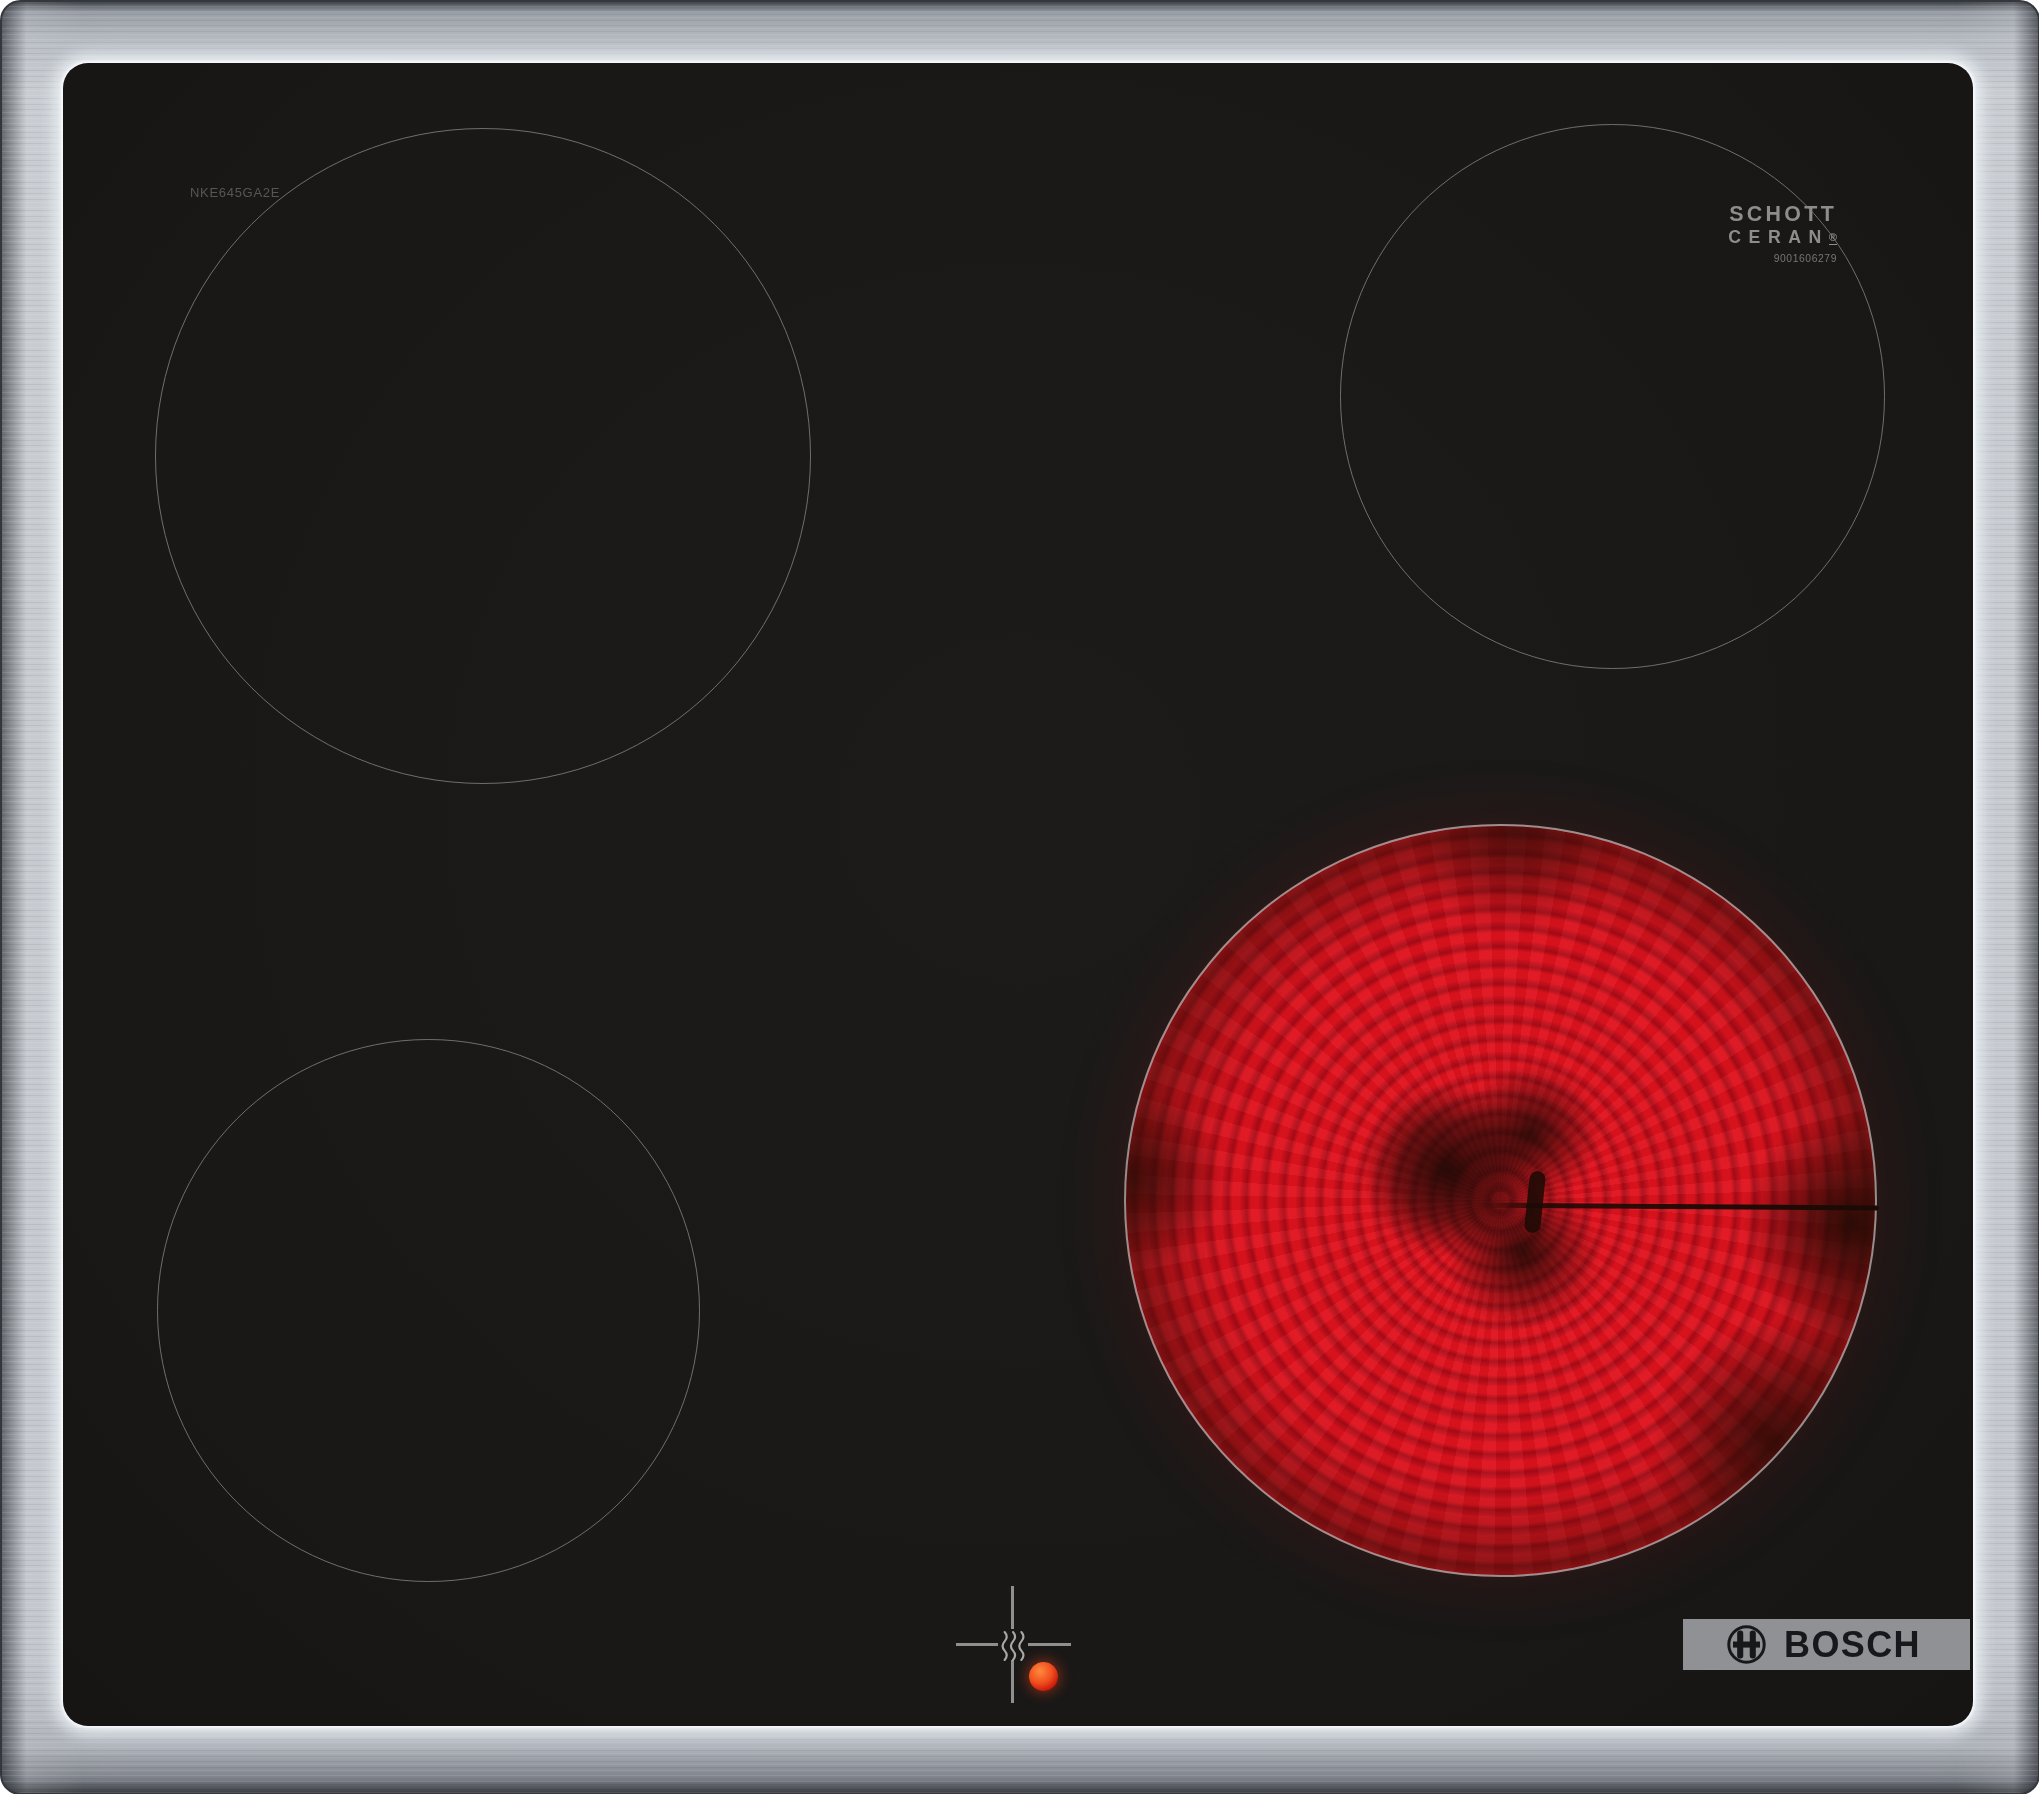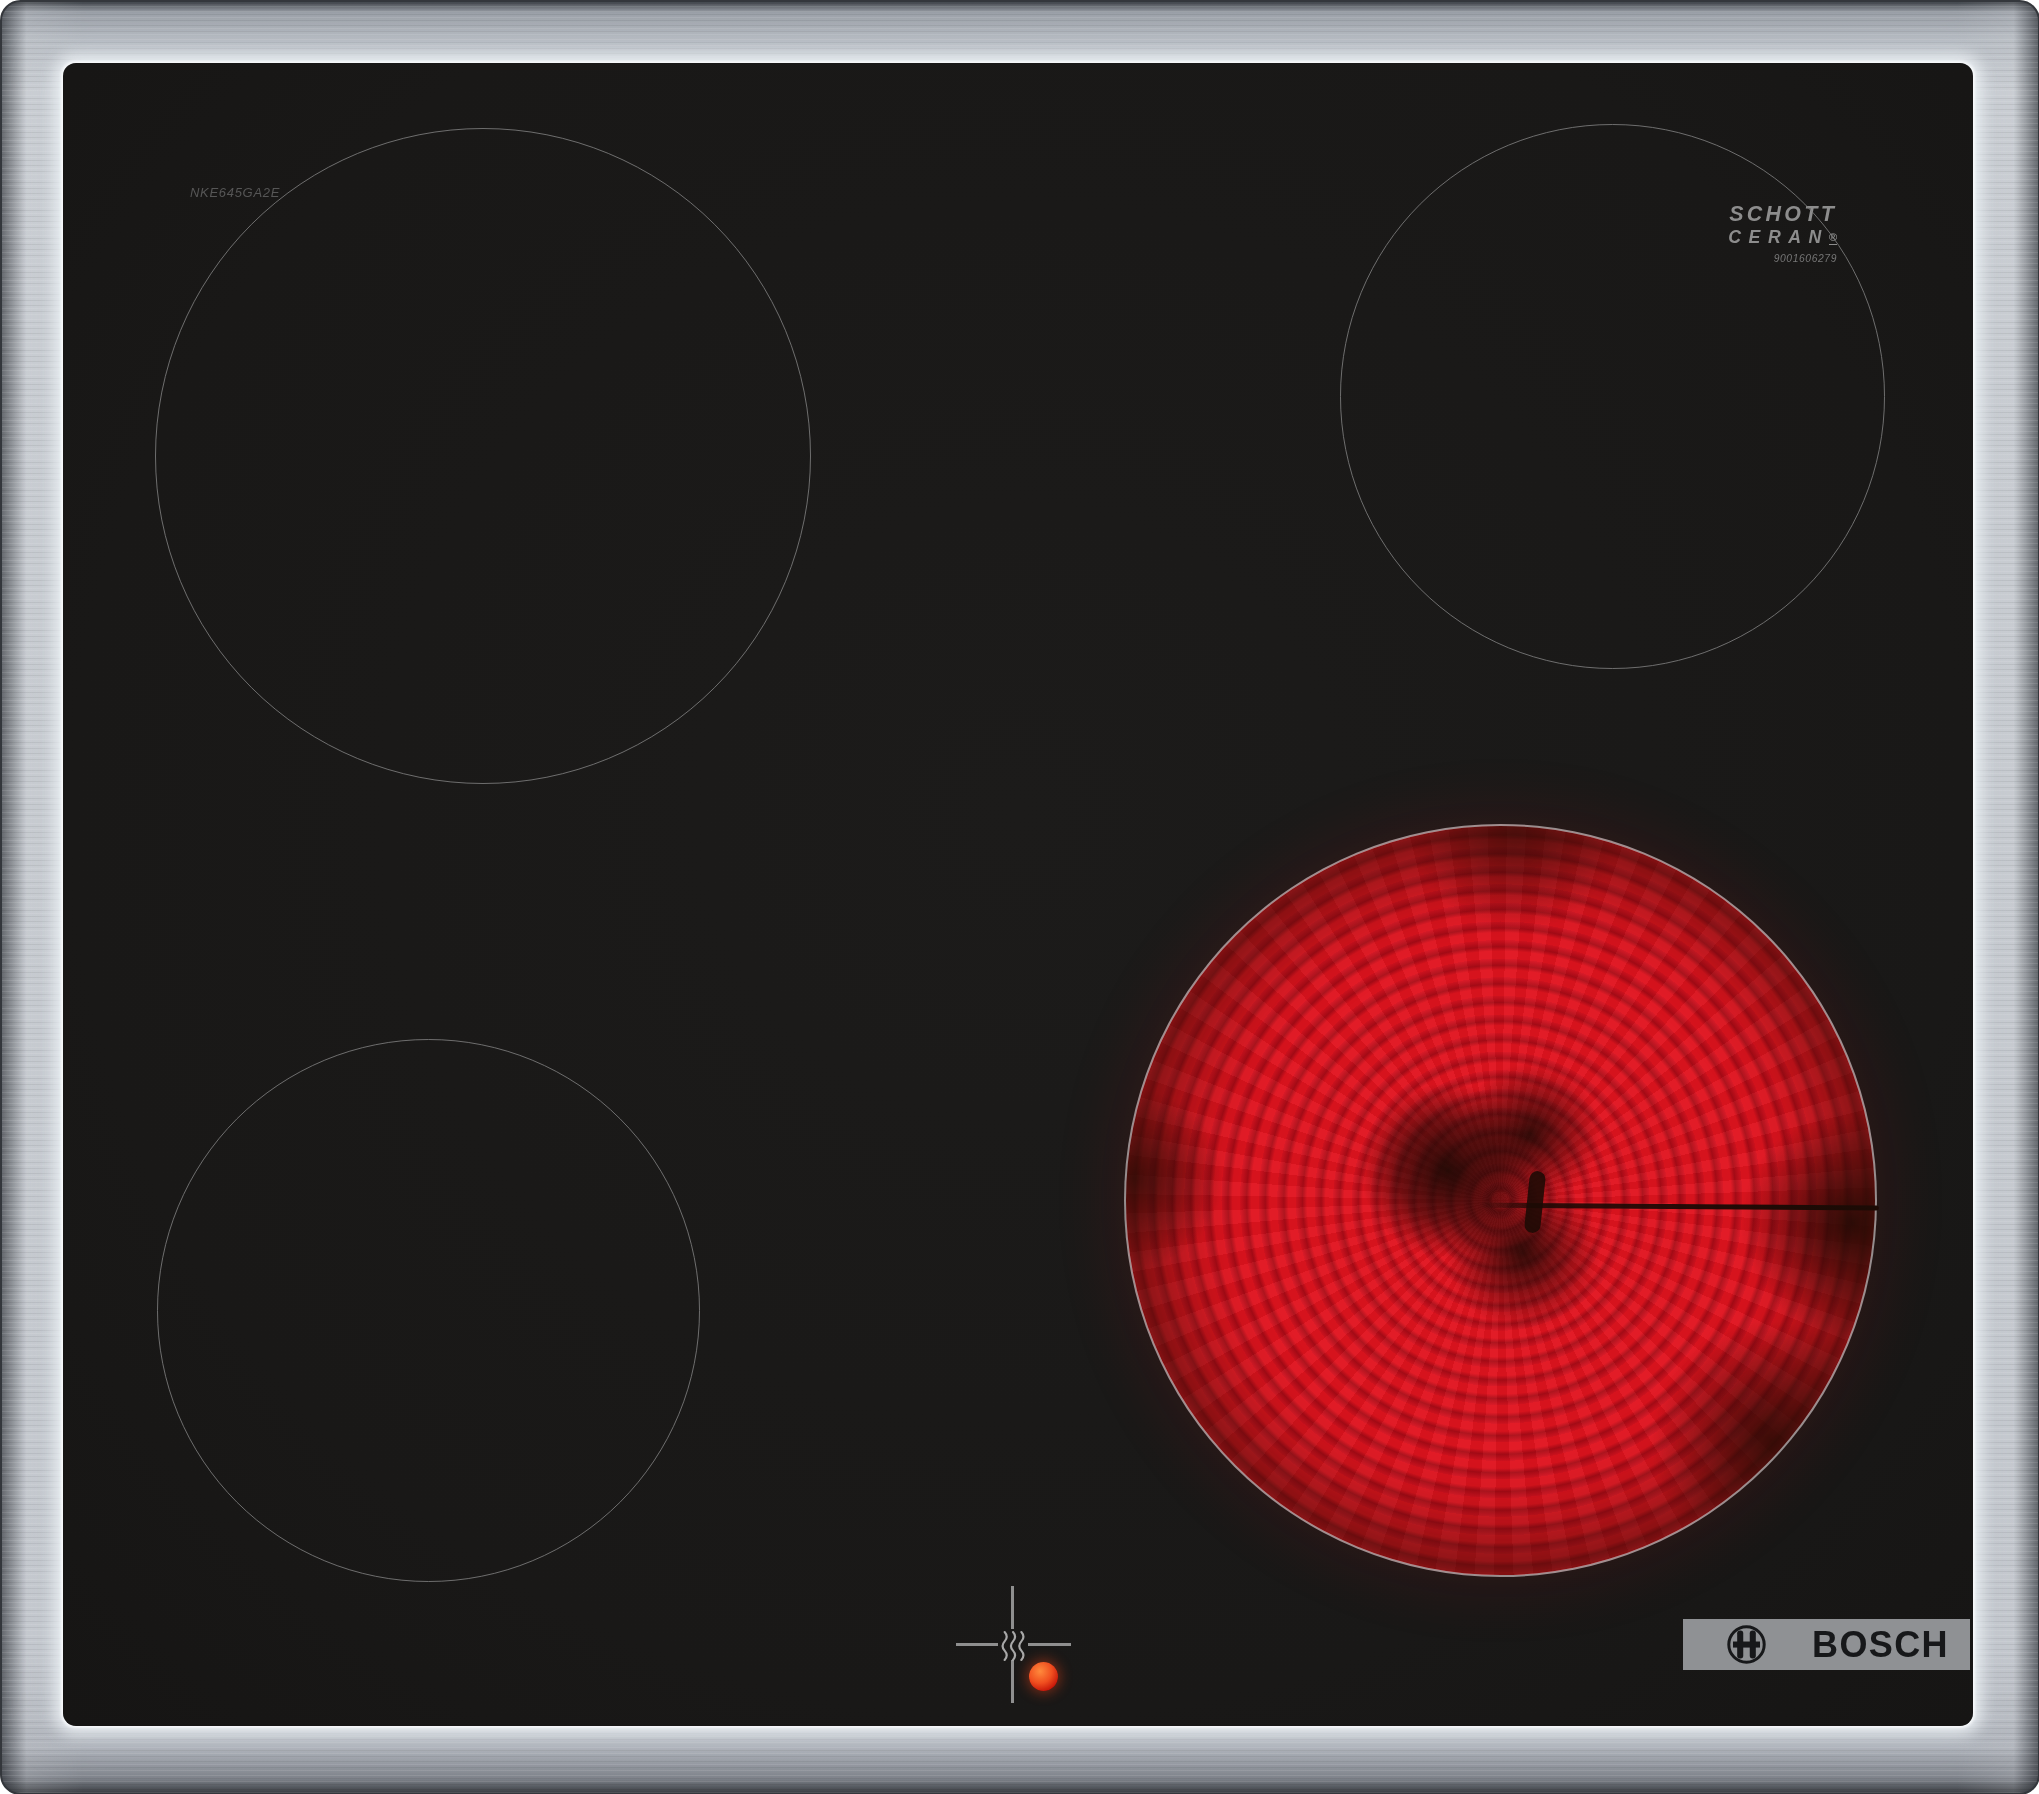--- a/index.html
+++ b/index.html
@@ -18,28 +18,27 @@
         rgba(30,33,38,.55) 0%, rgba(255,255,255,.12) 1.2%, rgba(0,0,0,0) 4%,
         rgba(0,0,0,0) 96%, rgba(255,255,255,.12) 98.8%, rgba(30,33,38,.55) 100%),
       linear-gradient(180deg,
         #43474d 0%, #9ba0a8 0.6%, #b3b8bf 2.2%, #c3c7cd 5%,
         #c0c4ca 45%, #bcc0c7 92%, #a8acb4 97.5%, #7e828a 99.2%, #3a3d42 100%);
   }
 
   
   .glass{
     position:absolute;left:63px;top:63px;width:1910px;height:1663px;
-    border-radius:13px;
+    border-radius:25px;
     background:
       radial-gradient(ellipse at 50% 45%, #1c1b1a 0%, #191817 70%, #161514 100%);
     box-shadow:
       0 0 2.8px 1.9px #f7f9fb,
       0 0 15px 8.4px rgba(240,244,248,.85),
       0 0 37px 22.4px rgba(205,212,220,.30);
-    font-style: italic;
   }
 
   
   .model-number{
     position:absolute;left:127px;top:122px;
     font-size:13px;letter-spacing:0.7px;color:#565656;
   }
   .ceran-block{
     position:absolute;right:136px;top:117px;text-align:right;color:#8d8d8d;
   }
@@ -93,21 +92,21 @@
   .heat-icon{position:absolute;left:1000px;top:1629px;}
   .led{
     position:absolute;left:1029px;top:1662px;width:29px;height:29px;border-radius:50%;
     background:radial-gradient(circle at 38% 32%, #ff8a3c 0%, #f04e1f 45%, #c41408 78%, #8e0d05 100%);
     box-shadow:0 0 13px 1.9px rgba(255,70,25,.45);
   }
 
   
   .bosch-band{
     position:absolute;left:1683px;top:1619px;width:287px;height:51px;
-    background:#8f9194;display:flex;align-items:center;gap:28px;
+    background:#8f9194;display:flex;align-items:center;
   }
   .bosch-symbol{margin-left:43px;flex:0 0 auto;display:block;}
   .bosch-text{
     margin-left:17px;font-size:36px;font-weight:bold;letter-spacing:1.4px;
     color:#17181a;line-height:51px;
   }
 </style>
 </head>
 <body>
 

